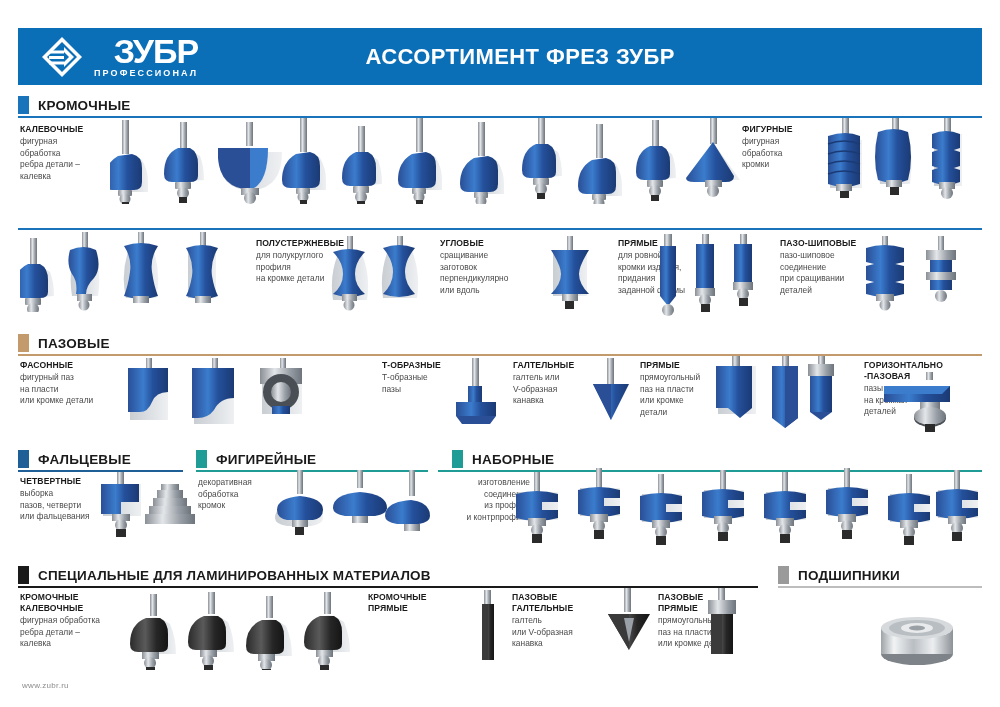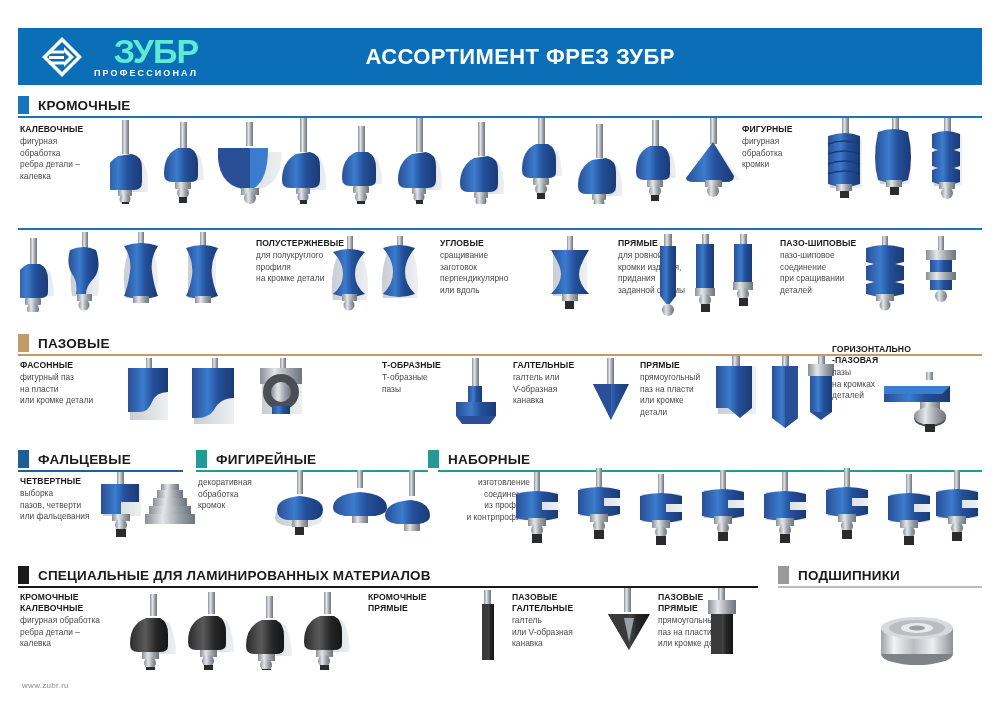--- a/index.html
+++ b/index.html
@@ -19,21 +19,21 @@
     background: #0b6fb8;
     display: flex; align-items: center;
   }
   .logo-wrap {
     display: flex; align-items: center;
     margin-left: 22px; gap: 10px;
   }
   .logo-mark { width: 44px; height: 44px; position: relative; }
   .logo-text-block { display: flex; flex-direction: column; align-items: flex-end; }
   .logo-word {
-    color: #5eead4; font-weight: bold; font-size: 34px;
+    color: #ffffff; font-weight: bold; font-size: 34px;
     letter-spacing: -1px; line-height: 32px;
     font-family: "Liberation Sans", sans-serif;
   }
   .logo-sub {
     color: #fff; font-size: 9px; font-weight: bold;
     letter-spacing: 2.1px; line-height: 11px; margin-top: 1px;
   }
   .header-title {
     flex: 1; text-align: center;
     color: #fff; font-weight: bold; font-size: 22px;
@@ -431,21 +431,21 @@
       </g>
       <g>
         <rect x="108" y="0" width="7" height="8" fill="url(#stl)"></rect>
         <rect x="98" y="8" width="26" height="12" fill="url(#stl)"></rect>
         <rect x="100" y="20" width="22" height="36" fill="url(#blu)"></rect>
         <path d="M100 56 L122 56 L111 64 Z" fill="#2a4f96"></path>
       </g>
     </svg>
   </div>
 
-  <div class="lbl" style="left:832px; top:344px; width:92px;">
+  <div class="lbl" style="left:832px; top:360px; width:92px;padding-left:32px;">
     <div class="t">ГОРИЗОНТАЛЬНО<br>-ПАЗОВАЯ</div>
     <div class="d">пазы<br>на кромках<br>деталей</div>
   </div>
 
   <div class="bit" style="left:880px; top:372px;">
     <svg width="100" height="70" viewBox="0 0 100 70">
       <g>
         <rect x="46" y="0" width="7" height="8" fill="url(#stl)"></rect>
         <path d="M4 14 L70 14 L70 30 L4 30 Z" fill="url(#blu)"></path>
         <path d="M4 14 L70 14 L62 22 L4 22 Z" fill="#3b7ccd"></path>
@@ -462,21 +462,21 @@
     <span class="sec-title">ФАЛЬЦЕВЫЕ</span>
   </div>
   <div class="sec-rule" style="left:18px; top:470px; width:165px; background:#1d5f96;"></div>
 
   <div class="sec-head" style="left:196px; top:450px;">
     <span class="sec-chip" style="background:#1f9c95;"></span>
     <span class="sec-title">ФИГИРЕЙНЫЕ</span>
   </div>
   <div class="sec-rule" style="left:196px; top:470px; width:232px; background:#1f9c95;"></div>
 
-  <div class="sec-head" style="left:428px; top:450px;">
+  <div class="sec-head" style="left:452px; top:450px;">
     <span class="sec-chip" style="background:#1f9c95;"></span>
     <span class="sec-title">НАБОРНЫЕ</span>
   </div>
   <div class="sec-rule" style="left:438px; top:470px; width:544px; background:#1f9c95;"></div>
 
   <div class="lbl" style="left:20px; top:476px; width:100px;">
     <div class="t">ЧЕТВЕРТНЫЕ</div>
     <div class="d">выборка<br>пазов, четверти<br>или фальцевания</div>
   </div>
 

